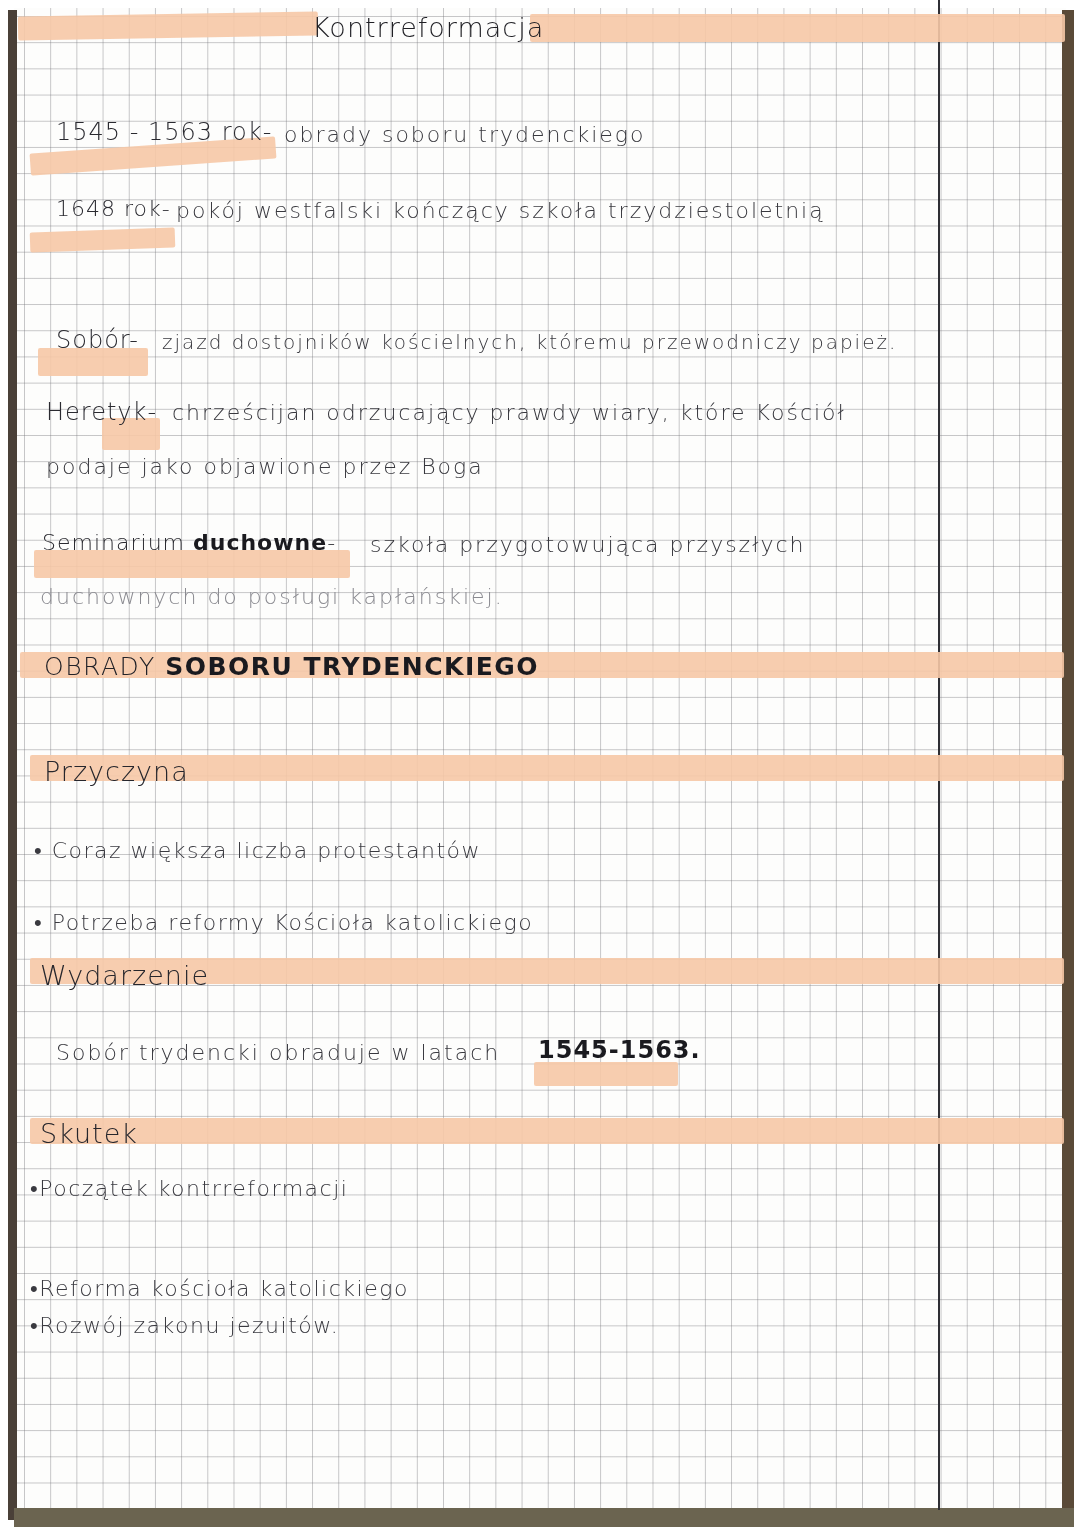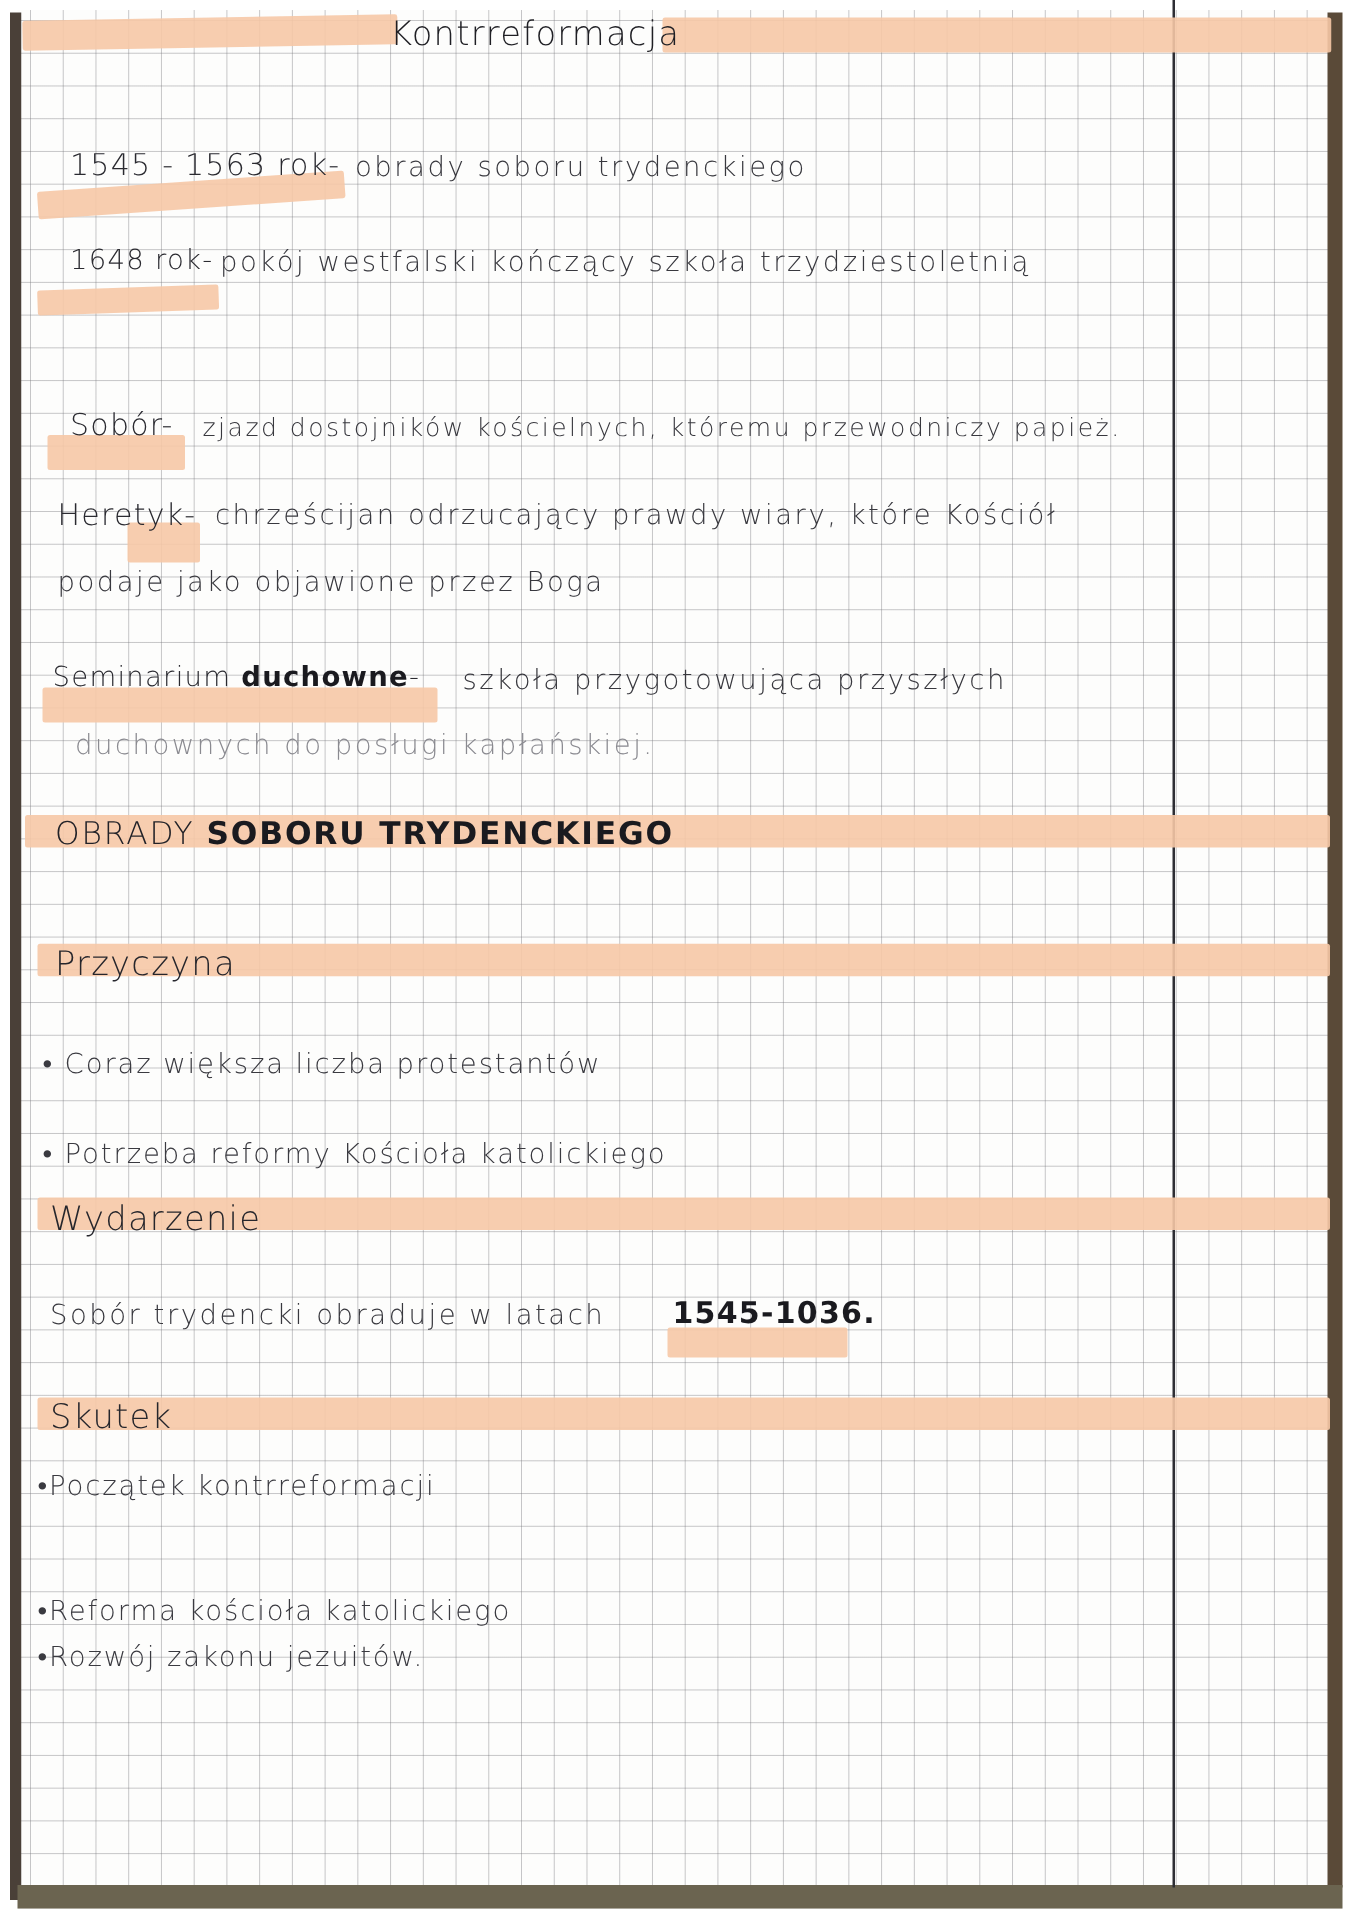--- a/index.html
+++ b/index.html
@@ -84,31 +84,31 @@
 
 <div class="txt term" style="left:46px; top:398px;">Heretyk-</div>
 <div class="txt def" style="left:172px; top:400px;">chrześcijan odrzucający prawdy wiary, które Kościół</div>
 <div class="txt def" style="left:46px; top:454px;">podaje jako objawione przez Boga</div>
 
 <div class="txt term" style="left:42px; top:530px; font-size:22px;">
   <span>Seminarium</span>
   <span class="bold">duchowne</span><span>-</span>
 </div>
 <div class="txt def" style="left:370px; top:532px;">szkoła przygotowująca przyszłych</div>
-<div class="txt def faded" style="left:60px; top:584px;">duchownych do posługi kapłańskiej.</div>
+<div class="txt def faded" style="left:40px; top:584px;">duchownych do posługi kapłańskiej.</div>
 
 <div class="txt caps" style="left:44px; top:652px;">
   <span>OBRADY</span>
   <span class="bold">SOBORU TRYDENCKIEGO</span>
 </div>
 
 <div class="txt section" style="left:44px; top:756px;">Przyczyna</div>
 <div class="txt bullet" style="left:34px; top:838px;">• Coraz większa liczba protestantów</div>
 <div class="txt bullet" style="left:34px; top:888px;margin-top:22px;">• Potrzeba reformy Kościoła katolickiego</div>
 
 <div class="txt section" style="left:40px; top:960px;text-align:center;">Wydarzenie</div>
-<div class="txt def" style="left:40px; top:1040px;">Sobór trydencki obraduje w latach</div>
-<div class="txt term bold" style="left:538px; top:1036px;">1545-1036.</div>
+<div class="txt def" style="left:56px; top:1040px;">Sobór trydencki obraduje w latach</div>
+<div class="txt term bold" style="left:538px; top:1036px;">1545-1563.</div>
 
 <div class="txt section" style="left:40px; top:1118px;">Skutek</div>
 <div class="txt bullet" style="left:30px; top:1176px;">•Początek kontrreformacji</div>
 <div class="txt bullet" style="left:30px; top:1228px;margin-top:48px;">•Reforma kościoła katolickiego</div>
 <div class="txt bullet" style="left:30px; top:1278px;margin-top:35px;">•Rozwój zakonu jezuitów.</div>
 
 </body></html>

